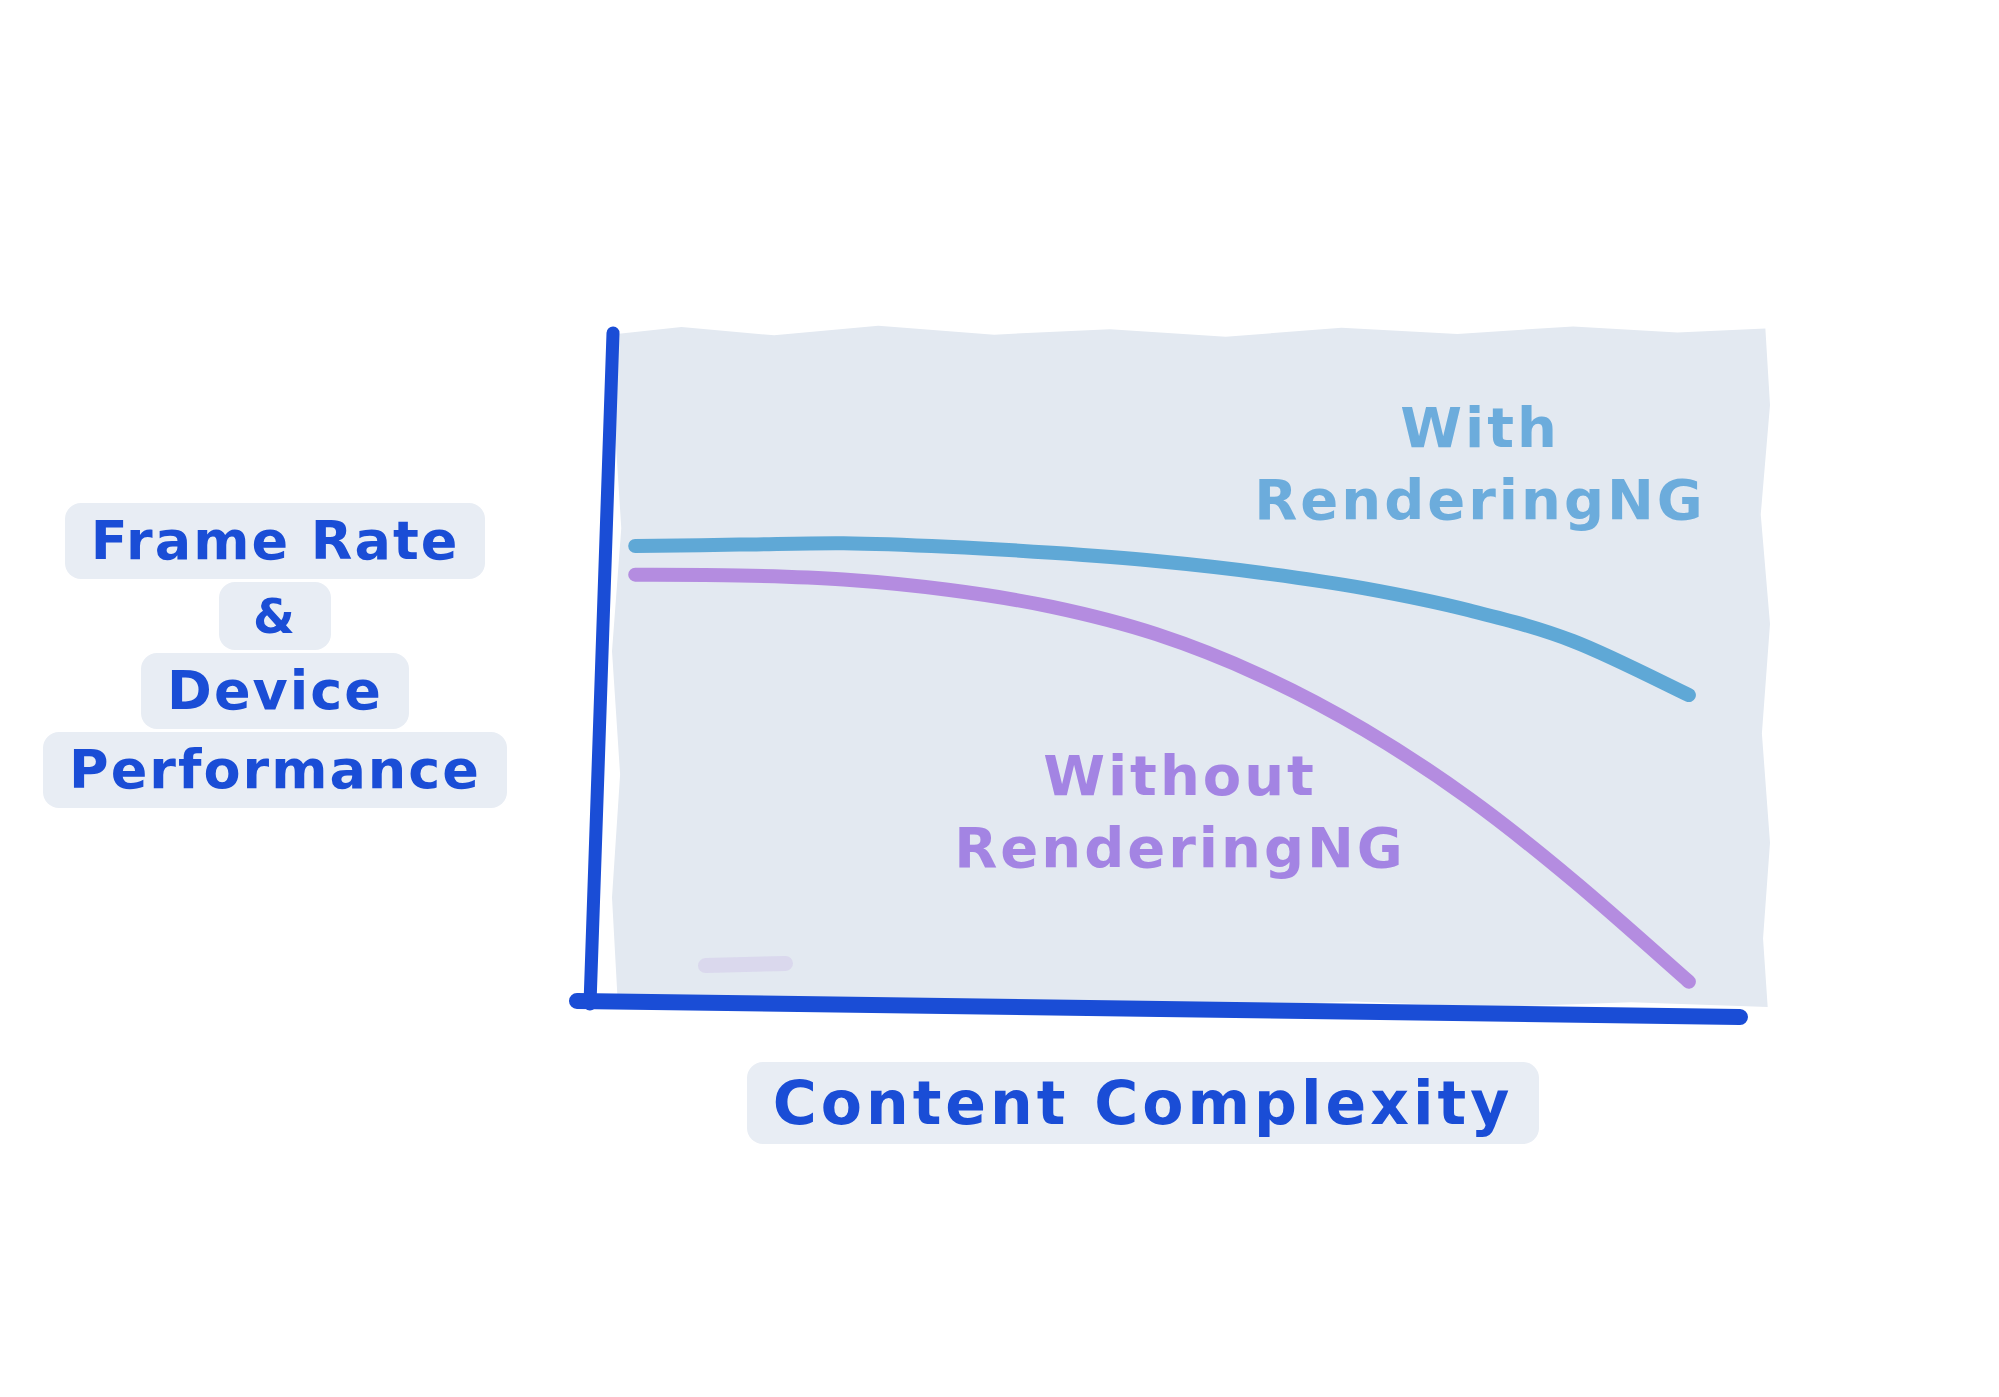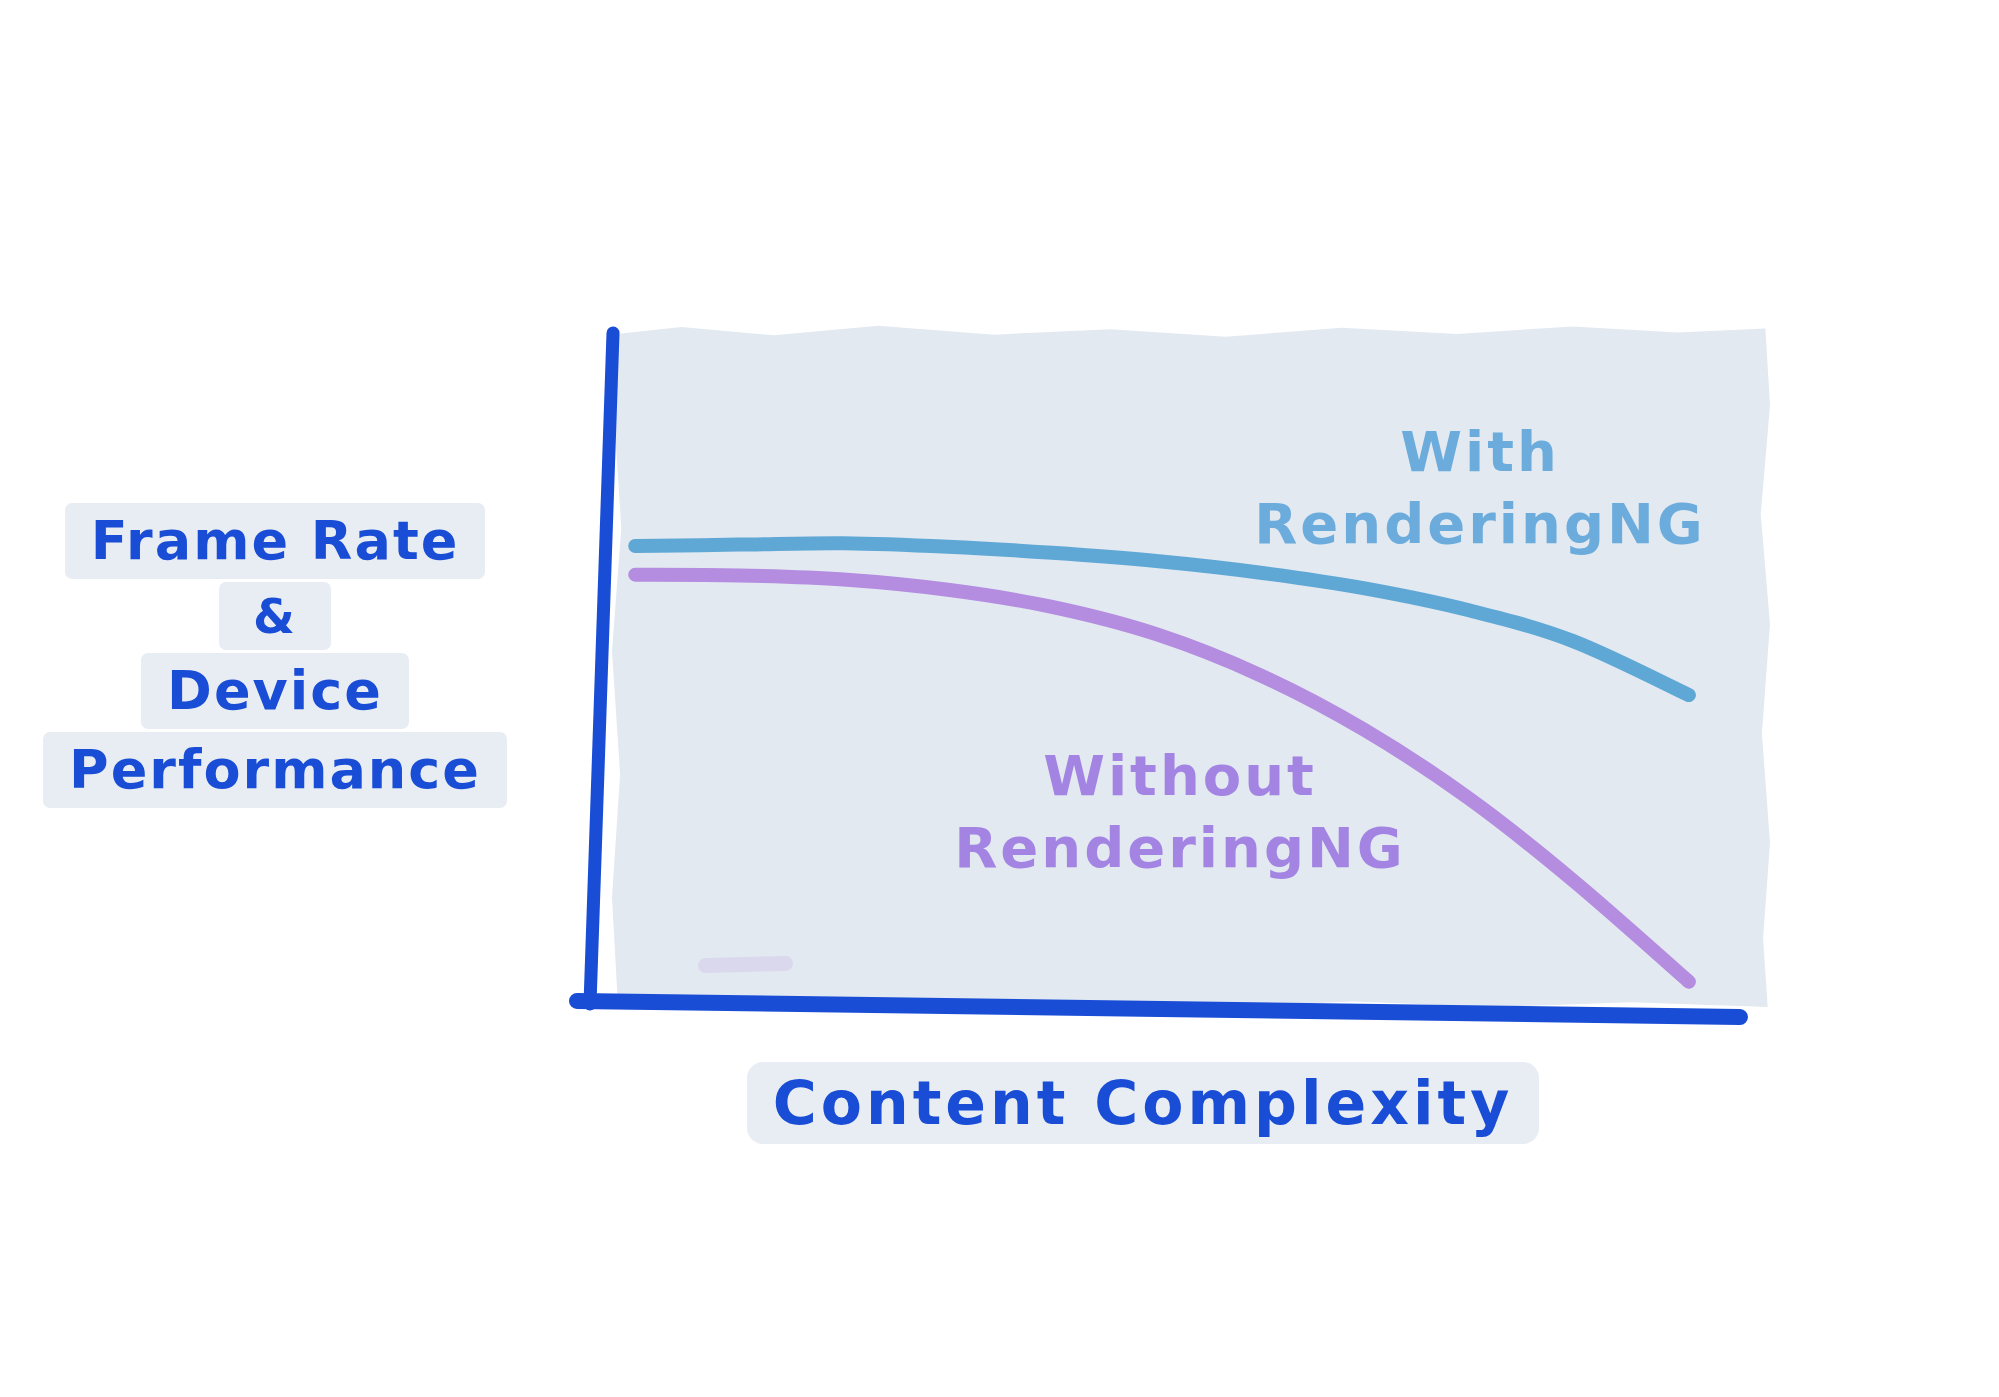--- a/index.html
+++ b/index.html
@@ -40,36 +40,36 @@
     padding:6px 26px;
   }
   .deep-blue{color:var(--deep-blue,#1A4DD6);}
 
   .ylabel-block{
     position:absolute;left:40px;top:500px;width:470px;
     display:flex;flex-direction:column;align-items:center;
     font-weight:bold;font-size:54px;letter-spacing:2px;
     line-height:64px;text-align:center;
   }
-  .ylabel-block .hl{margin-top:3px;border-radius:7px;}
+  .ylabel-block .hl{margin-top:3px;}
   .ylabel-block .amp{font-size:48px;padding:2px 34px;}
 
   .xlabel-block{
     position:absolute;left:643px;top:1062px;width:1000px;
     text-align:center;
     font-weight:bold;font-size:60px;letter-spacing:4px;
   }
 
   .annotation{
     position:absolute;
     display:flex;flex-direction:column;align-items:center;
     font-weight:bold;font-size:56px;letter-spacing:3px;line-height:72px;
     text-align:center;
   }
-  .annotation.with{left:1230px;top:392px;width:500px;color:var(--lightblue-label,#6CACDC);margin-top:24px;}
+  .annotation.with{left:1230px;top:392px;width:500px;color:var(--lightblue-label,#6CACDC);}
   .annotation.without{left:930px;top:740px;width:500px;color:var(--purple-label,#A384E3);}
 </style>
 </head>
 <body>
 
 <div class="canvas">
 
   <div class="panel"></div>
   <div class="smudge"></div>
 

